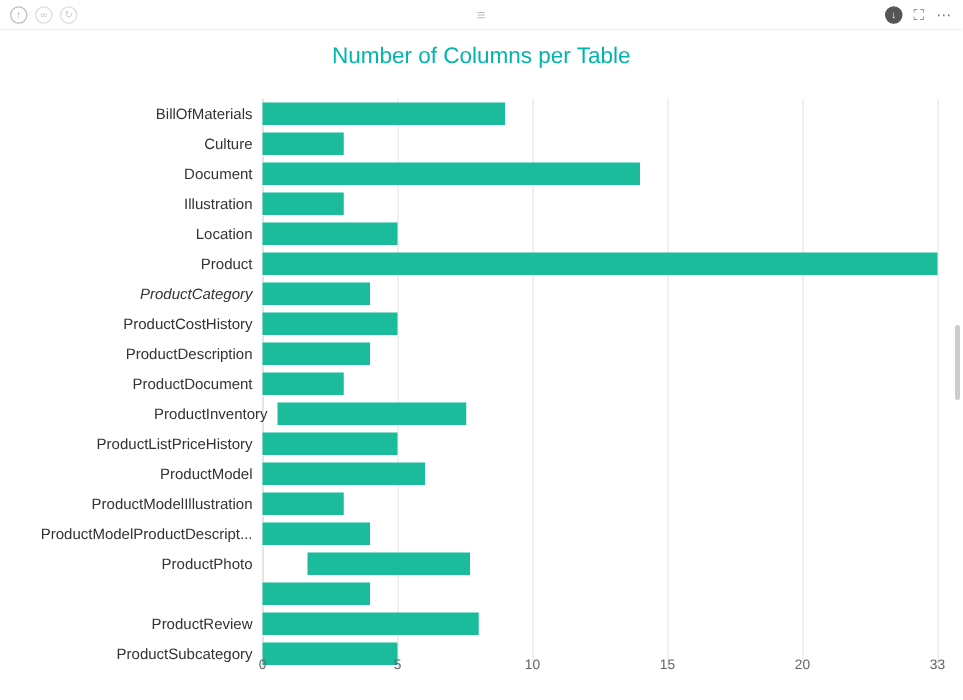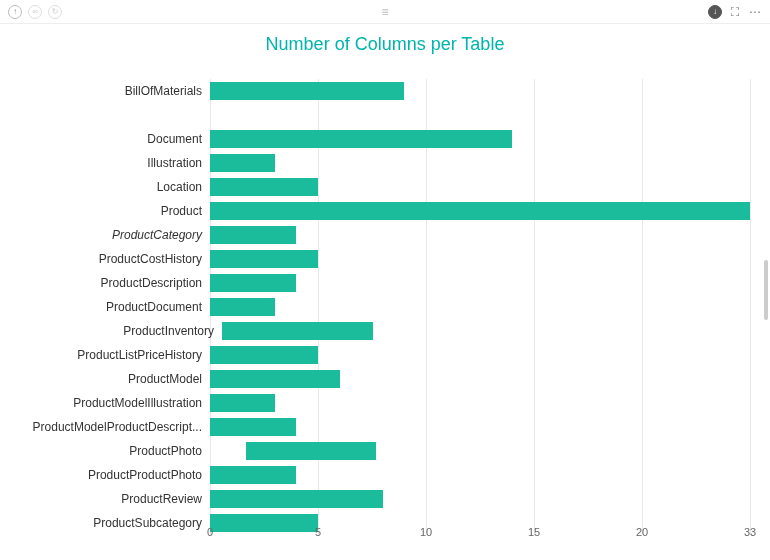--- a/index.html
+++ b/index.html
@@ -145,20 +145,24 @@
   <div class="gridline" style="left: 0px;"></div>
       <div class="gridline" style="left: 108px;"></div>
       <div class="gridline" style="left: 216px;"></div>
       <div class="gridline" style="left: 324px;"></div>
       <div class="gridline" style="left: 432px;"></div>
       <div class="gridline" style="left: 540px;"></div>
       <div class="bar-row" style="top: 3px; width: 540px;">
         <div class="bar-label">BillOfMaterials</div>
         <div class="bar" style="width: 194.4px; background: rgb(26, 188, 156);"></div>
       </div>
+      <div class="bar-row" style="top: 27px; width: 540px;">
+        <div class="bar-label">Culture</div>
+        <div class="bar" style="width: 64.8px; background: rgb(26, 188, 156);"></div>
+      </div>
       <div class="bar-row" style="top: 51px; width: 540px;">
         <div class="bar-label">Document</div>
         <div class="bar" style="width: 302.4px; background: rgb(26, 188, 156);"></div>
       </div>
       <div class="bar-row" style="top: 75px; width: 540px;">
         <div class="bar-label">Illustration</div>
         <div class="bar" style="width: 64.8px; background: rgb(26, 188, 156);"></div>
       </div>
       <div class="bar-row" style="top: 99px; width: 540px;">
         <div class="bar-label">Location</div>
@@ -202,21 +206,20 @@
       </div>
       <div class="bar-row" style="top: 339px; width: 540px;">
         <div class="bar-label">ProductModelProductDescript...</div>
         <div class="bar" style="width: 86.4px; background: rgb(26, 188, 156);"></div>
       </div>
       <div class="bar-row" style="top: 363px; width: 540px; padding-left: 36px;">
         <div class="bar-label">ProductPhoto</div>
         <div class="bar" style="width: 129.6px; background: rgb(26, 188, 156);"></div>
       </div>
       <div class="bar-row" style="top: 387px; width: 540px;">
-        <div class="bar-label">ProductProductPhoto</div>
         <div class="bar" style="width: 86.4px; background: rgb(26, 188, 156);"></div>
       </div>
       <div class="bar-row" style="top: 411px; width: 540px;">
         <div class="bar-label">ProductReview</div>
         <div class="bar" style="width: 172.8px; background: rgb(26, 188, 156);"></div>
       </div>
       <div class="bar-row" style="top: 435px; width: 540px;">
         <div class="bar-label">ProductSubcategory</div>
         <div class="bar" style="width: 108px; background: rgb(26, 188, 156);"></div>
       </div>

